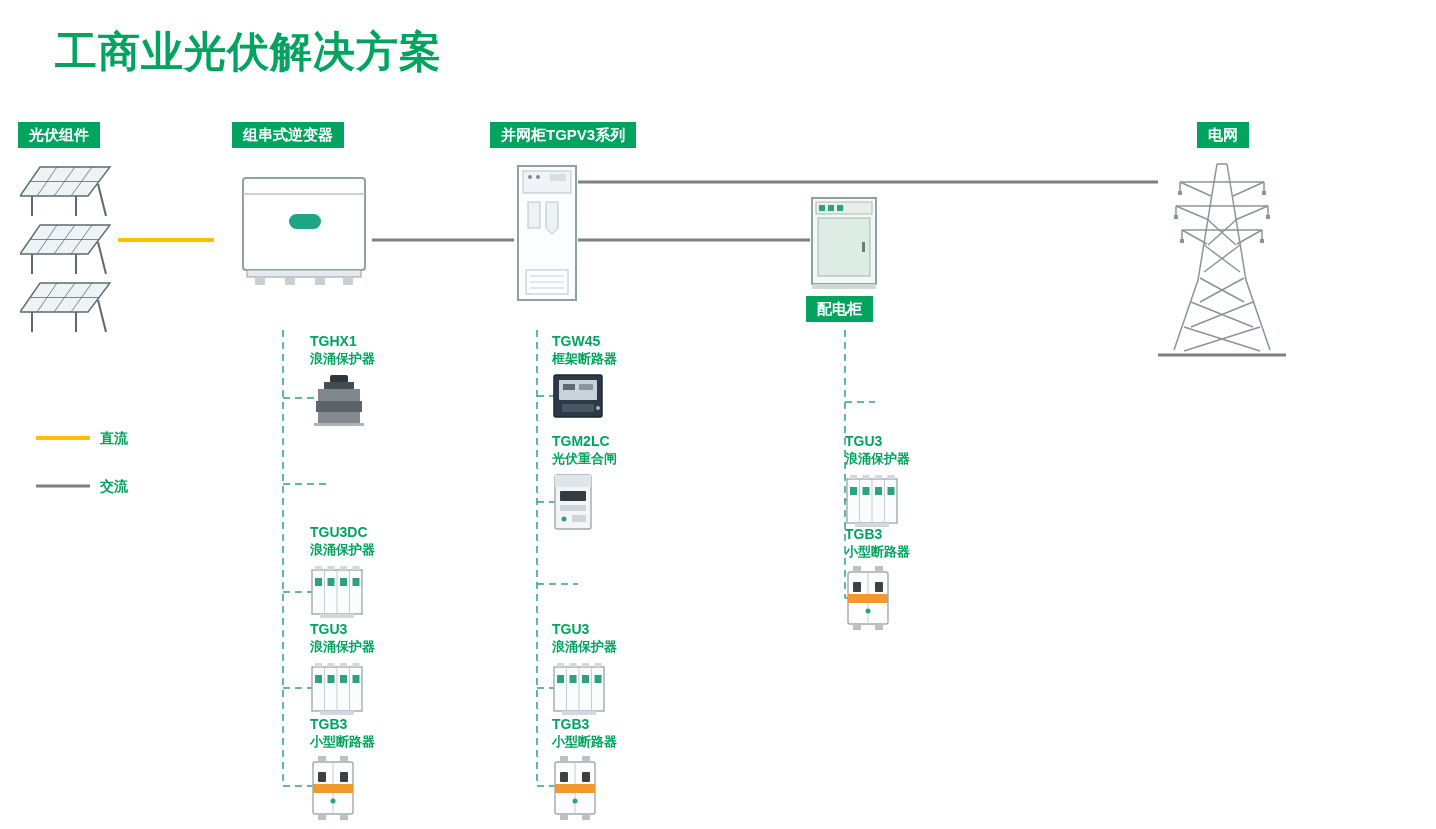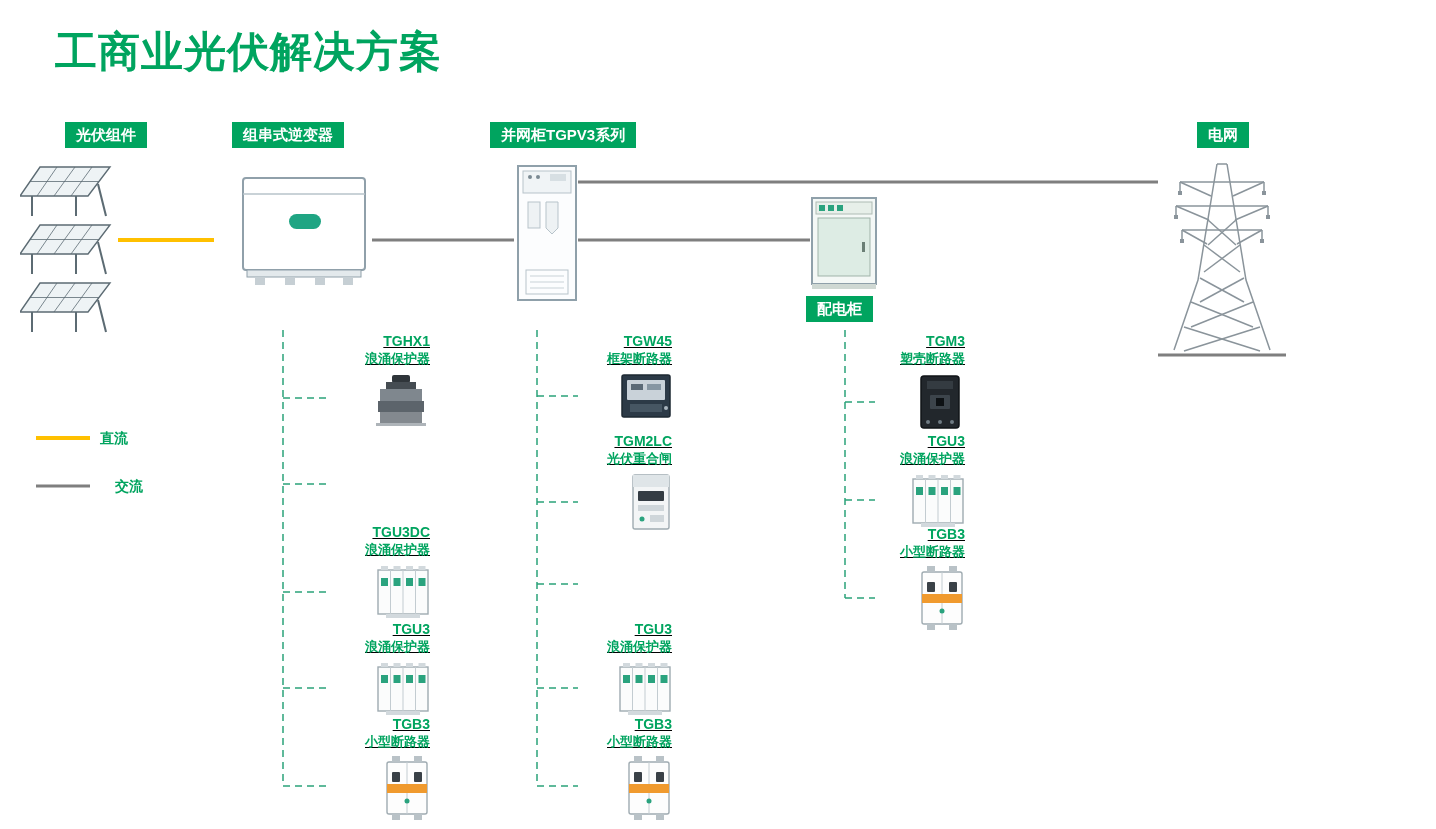--- a/index.html
+++ b/index.html
@@ -3,21 +3,21 @@
 <meta charset="utf-8">
 <style>
   * { margin:0; padding:0; box-sizing:border-box; }
   :root { --green:#00a45f; --dash:#2ba27a; --gray:#7f7f7f; --yellow:#ffc000; }
   body { background:#ffffff; font-family:"Liberation Sans","DejaVu Sans",sans-serif; }
   .canvas { position:relative; width:1436px; height:829px; background:#fff; overflow:hidden; }
   .title { position:absolute; left:55px; top:24px; font-size:42px; font-weight:900; color:var(--green); letter-spacing:1px; white-space:nowrap; }
   .overlay { position:absolute; left:0; top:0; }
   .badge { position:absolute; background:var(--green); color:#fff; font-size:15px; font-weight:700; padding:3px 11px; white-space:nowrap; line-height:20px; }
   .device { position:absolute; line-height:0; }
-  .chain-item { position:absolute; width:120px; text-align:right;text-decoration:underline; }
+  .chain-item { position:absolute; width:120px; text-align:left; }
   .model { font-size:14px; font-weight:700; color:var(--green); line-height:18px; }
   .pname { font-size:13px; font-weight:700; color:var(--green); line-height:17px; margin-bottom:6px; }
   .legend-label { position:absolute; font-size:14px; font-weight:700; color:var(--green); line-height:18px; }
   .hidden-defs { position:absolute; width:0; height:0; overflow:hidden; }
 </style>
 </head>
 <body>
 
 <div class="canvas">
 
@@ -140,21 +140,21 @@
     <g stroke="#2ba27a" stroke-width="1.5" stroke-dasharray="7 5" fill="none">
       <path d="M845,330 V598"></path>
       <path d="M845,402 H875"></path>
       <path d="M845,500 H875"></path>
       <path d="M845,598 H875"></path>
     </g>
   </svg>
 
   <div class="title">工商业光伏解决方案</div>
 
-  <div class="badge" style="left:18px;top:122px;margin-left:47px;">光伏组件</div>
+  <div class="badge" style="left:18px;top:122px;">光伏组件</div>
   <div class="badge" style="left:232px;top:122px;">组串式逆变器</div>
   <div class="badge" style="left:490px;top:122px;">并网柜TGPV3系列</div>
   <div class="badge" style="left:1197px;top:122px;">电网</div>
   <div class="badge" style="left:806px;top:296px;">配电柜</div>
 
   <div class="device" style="left:20px;top:164px;">
     <svg width="92" height="56">
         <use href="#sym-panel" xlink:href="#sym-panel"></use>
       </svg>
   </div>
@@ -248,21 +248,21 @@
           <rect x="102" y="31" width="4" height="4"></rect>
         <rect x="14" y="55" width="4" height="4"></rect>
           <rect x="106" y="55" width="4" height="4"></rect>
         <rect x="20" y="79" width="4" height="4"></rect>
           <rect x="100" y="79" width="4" height="4"></rect>
       </g>
     </svg>
   </div>
 
   <div class="legend-label" style="left:100px;top:429px;">直流</div>
-  <div class="legend-label" style="left:100px;top:477px;margin-left:15px;">交流</div>
+  <div class="legend-label" style="left:100px;top:477px;">交流</div>
 
   <div class="chain-item" style="left:310px;top:332px;">
     <div class="model">TGHX1</div>
     <div class="pname">浪涌保护器</div>
     <svg width="58" height="54">
         <use href="#sym-isolator" xlink:href="#sym-isolator"></use>
       </svg>
   </div>
   <div class="chain-item" style="left:310px;top:523px;">
     <div class="model">TGU3DC</div>
@@ -308,27 +308,20 @@
       </svg>
   </div>
   <div class="chain-item" style="left:552px;top:715px;">
     <div class="model">TGB3</div>
     <div class="pname">小型断路器</div>
     <svg width="46" height="64">
         <use href="#sym-mcb" xlink:href="#sym-mcb"></use>
       </svg>
   </div>
 
-  <div class="chain-item" style="left:845px;top:332px;">
-    <div class="model">TGM3</div>
-    <div class="pname">塑壳断路器</div>
-    <svg width="50" height="58">
-        <use href="#sym-mccb" xlink:href="#sym-mccb"></use>
-      </svg>
-  </div>
   <div class="chain-item" style="left:845px;top:432px;">
     <div class="model">TGU3</div>
     <div class="pname">浪涌保护器</div>
     <svg width="54" height="56">
         <use href="#sym-surge" xlink:href="#sym-surge"></use>
       </svg>
   </div>
   <div class="chain-item" style="left:845px;top:525px;">
     <div class="model">TGB3</div>
     <div class="pname">小型断路器</div>

